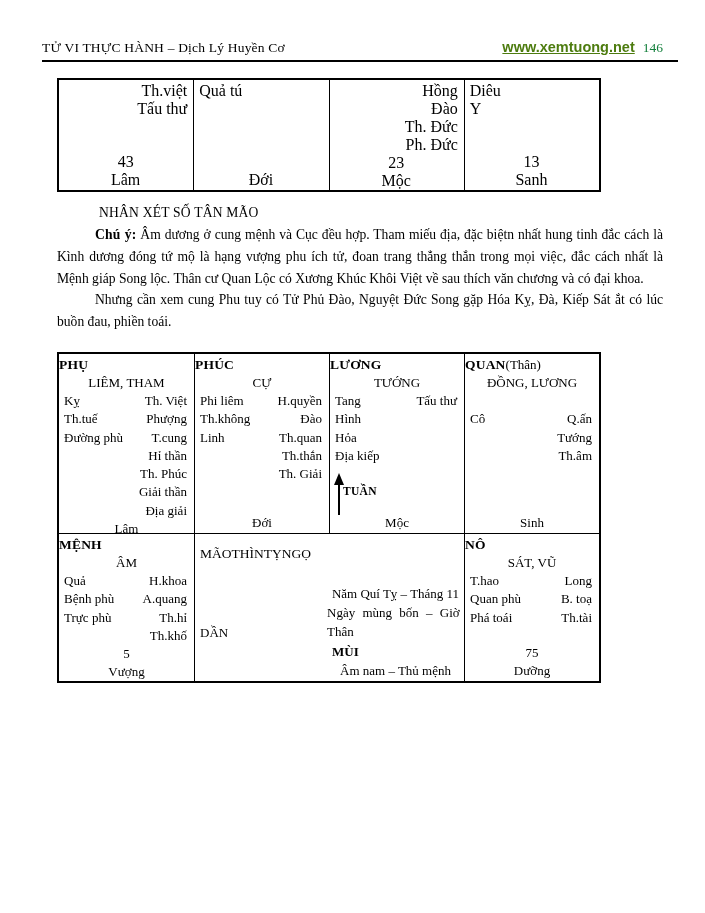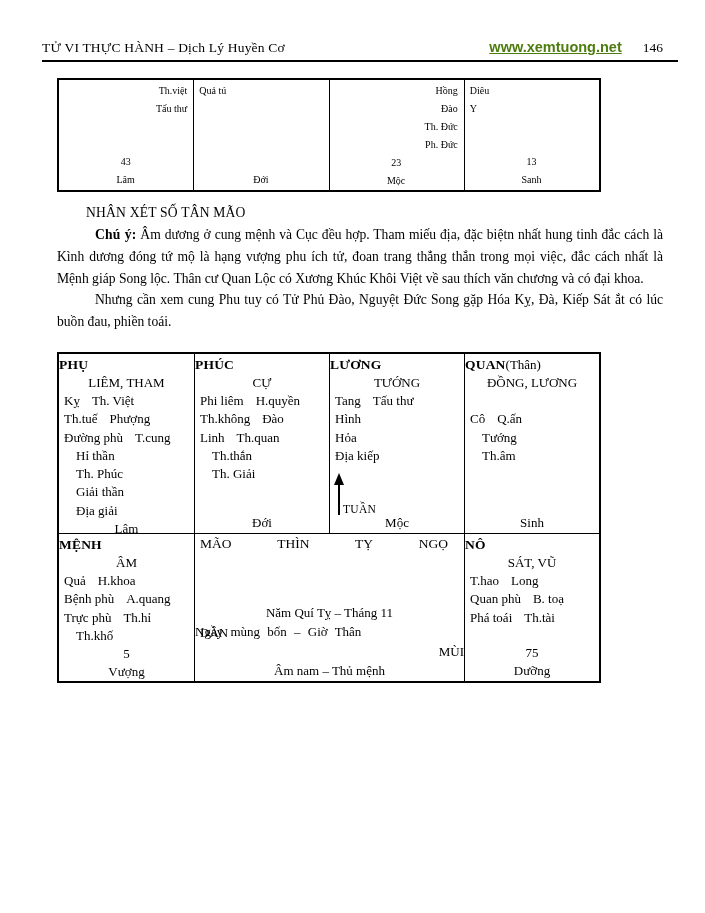--- a/index.html
+++ b/index.html
@@ -8,81 +8,81 @@
     font-family:"Liberation Serif","DejaVu Serif",serif;color:#000;
     -webkit-font-smoothing:antialiased;overflow:hidden;
   }
   
   .h-title{position:absolute;left:42px;top:40px;font-size:13.5px;letter-spacing:.2px;}
   .h-right{position:absolute;right:42px;top:38px;white-space:nowrap;}
   .h-link{
     font-family:"Liberation Sans","DejaVu Sans",sans-serif;
     font-weight:bold;font-size:14.5px;color:#4d7c0f;text-decoration:underline;cursor:pointer;
   }
-  .h-page{font-size:13.5px;color:#000000;margin-left:17px;}
+  .h-page{font-size:13.5px;color:#15803d;margin-left:4px;}
   .rule{position:absolute;left:42px;top:60px;width:636px;height:2px;background:#000;}
 
   
   .ttable{
     position:absolute;left:57px;top:78px;width:540px;height:110px;
     border:2px solid #000;display:flex;box-sizing:content-box;
   }
-  .tcell{flex:1 1 0;display:flex;flex-direction:column;padding:2px 6px 1px 5px;box-sizing:border-box;font-size:10px;}
+  .tcell{flex:1 1 0;display:flex;flex-direction:column;padding:2px 6px 1px 5px;box-sizing:border-box;font-size:16px;}
   .tcell + .tcell{border-left:1.5px solid #000;}
   .t-stars .item{line-height:18px;white-space:nowrap;}
   .t-stars.right{text-align:right;}
   .t-stars.left{text-align:left;}
   .t-flex{flex:1 1 auto;}
   .t-num{text-align:center;line-height:18px;}
   .t-stage{text-align:center;line-height:18px;}
 
   
   .commentary{position:absolute;left:57px;top:202px;width:606px;font-size:13.6px;}
-  .c-heading{margin-left:29px;line-height:22px;letter-spacing:.2px;}
+  .c-heading{margin-left:42px;line-height:22px;letter-spacing:.2px;}
   .c-para{margin:0;text-align:justify;text-indent:38px;line-height:21.8px;}
   .c-para b{letter-spacing:.2px;}
 
   
   .chart{
     position:absolute;left:57px;top:352px;width:540px;
     border:2.5px solid #000;display:grid;
     grid-template-columns:1fr 1fr 1fr 1fr;grid-template-rows:179px 148px;
     box-sizing:content-box;font-size:13px;
   }
   .cell{box-sizing:border-box;display:flex;flex-direction:column;padding:2px 0 1px 0;position:relative;min-width:0;}
   .bl{border-left:1.5px solid #000;}
   .bt{border-top:1.5px solid #000;}
   .p-title{text-align:left;line-height:18px;white-space:nowrap;}
   .p-title b{font-size:13.5px;letter-spacing:.2px;}
   .p-main{text-align:center;line-height:18px;white-space:nowrap;}
   .p-body{display:flex;flex-direction:column;}
-  .star-row{display:flex;line-height:18.3px;padding:0 7px 0 5px;min-height:18.3px;gap:12px;}
+  .star-row{display:flex;justify-content:space-between;line-height:18.3px;padding:0 7px 0 5px;min-height:18.3px;}
   .star-row span{white-space:nowrap;}
   .p-flex{flex:1 1 auto;}
   .p-num{text-align:center;line-height:18px;}
   .p-stage{text-align:center;line-height:18px;}
 
   
   .tuan{position:absolute;left:3px;bottom:18px;width:60px;height:46px;}
   .arrow-line{position:absolute;left:5px;bottom:0;width:1.5px;height:34px;background:#000;}
   .arrow-head{
     position:absolute;left:0.5px;bottom:30px;width:0;height:0;
     border-left:5.5px solid transparent;border-right:5.5px solid transparent;border-bottom:12px solid #000;
   }
-  .tuan-label{position:absolute;left:10px;bottom:0;font-size:11.5px;letter-spacing:.3px;}
-
-  
-  .center-cell{grid-column:2 / 4;display:flex;flex-direction:column;padding:0 0 1px 0;position:relative;box-sizing:border-box;min-width:0;}
+  .tuan-label{position:absolute;left:10px;bottom:18px;font-size:11.5px;letter-spacing:.3px;font-weight:bold;}
+
+  
+  .center-cell{grid-column:2 / 4;display:flex;flex-direction:row;padding:10px 0 1px 0;position:relative;box-sizing:border-box;min-width:0;}
   .branches-row{display:flex;justify-content:space-between;padding:0 16px 0 5px;line-height:20px;font-size:13.5px;}
   .center-info{margin-top:auto;}
   .ci-line{line-height:19.2px;}
   .ci-center{text-align:center;}
   .ci-day{display:flex;}
   .ci-day .day-text{flex:1;text-align:left;word-spacing:4px;}
-  .ci-left{text-align:right;padding-left:5px;}
+  .ci-left{text-align:left;padding-left:5px;font-weight:bold;}
   .dan-label{position:absolute;left:5px;bottom:39px;line-height:19.2px;}
 </style>
 </head>
 <body>
 
 <div class="page">
 
   <span class="h-title">TỬ VI THỰC HÀNH – Dịch Lý Huyền Cơ</span>
   <span class="h-right">
     <a class="h-link">www.xemtuong.net</a>

